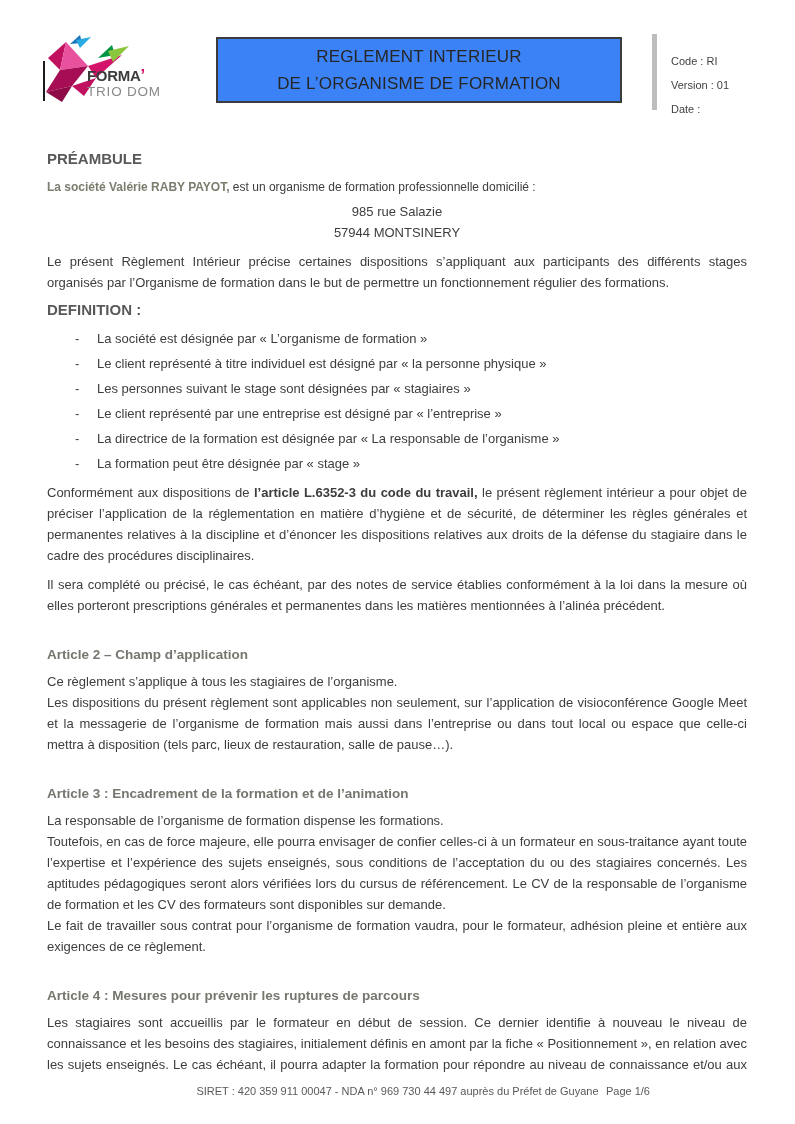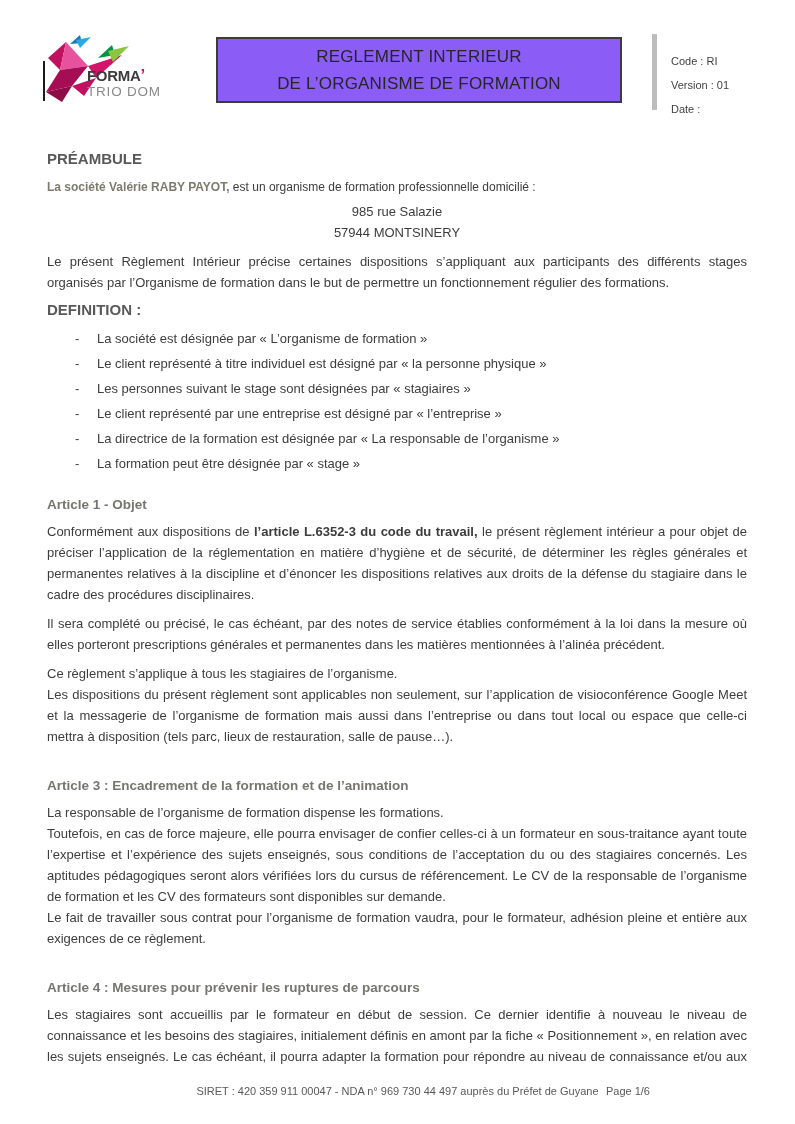--- a/index.html
+++ b/index.html
@@ -15,21 +15,21 @@
   .logo { position:absolute; left:28px; top:30px; width:185px; height:92px; }
   .logo svg { position:absolute; left:0; top:0; }
   .caret { position:absolute; left:15px; top:31px; width:2px; height:40px; background:#1b1b1b; }
   .logo-line1 { position:absolute; left:59px; top:36px; font-size:15px; font-weight:bold;
                 color:#3b3b3b; letter-spacing:-0.3px; z-index:2; }
   .logo-line1 .apos { color:#d4146a; font-size:17px; }
   .logo-line2 { position:absolute; left:59px; top:54px; font-size:13.5px; color:#8a8a8a;
                 letter-spacing:0.8px; z-index:2; }
 
   .title-box { position:absolute; left:216px; top:37px; width:406px; height:66px;
-               border:2px solid #3c3c3c; background:#8b5cf6;
+               border:2px solid #3c3c3c; background:#3b82f6;
                display:flex; flex-direction:column; justify-content:center; align-items:center;
                gap:3px; }
   .title-line { font-size:17px; color:#262626; line-height:24px; letter-spacing:0.2px; }
 
   .meta { position:absolute; left:652px; top:34px; height:78px; }
   .meta-bar { position:absolute; left:0; top:0; width:5px; height:76px; background:#bdbdbd; }
   .meta-lines { margin-left:19px; padding-top:15px; font-size:11px; color:#3f3f3f; line-height:24px; white-space:nowrap; }
 
   
   .content { position:absolute; left:47px; top:150px; width:700px; }
@@ -114,24 +114,24 @@
     <ul class="def-list">
       <li>La société est désignée par « L’organisme de formation »</li>
       <li>Le client représenté à titre individuel est désigné par « la personne physique »</li>
       <li>Les personnes suivant le stage sont désignées par « stagiaires »</li>
       <li>Le client représenté par une entreprise est désigné par « l’entreprise »</li>
       <li>La directrice de la formation est désignée par « La responsable de l’organisme »</li>
       <li>La formation peut être désignée par « stage »</li>
     </ul>
 
 
-    <h3 class="h-article first-article">Article 1 - Objet</h3>
     <p class="para"><span>Conformément aux dispositions de </span><span class="bold-dark">l’article L.6352-3 du code du travail,</span><span> le présent règlement intérieur a pour objet de préciser l’application de la réglementation en matière d’hygiène et de sécurité, de déterminer les règles générales et permanentes relatives à la discipline et d’énoncer les dispositions relatives aux droits de la défense du stagiaire dans le cadre des procédures disciplinaires.</span></p>
     <p class="para">Il sera complété ou précisé, le cas échéant, par des notes de service établies conformément à la loi dans la mesure où elles porteront prescriptions générales et permanentes dans les matières mentionnées à l’alinéa précédent.</p>
 
+    <h3 class="h-article">Article 2 – Champ d’application</h3>
     <div class="para">
       <div>Ce règlement s’applique à tous les stagiaires de l’organisme.</div>
       <div>Les dispositions du présent règlement sont applicables non seulement, sur l’application de visioconférence Google Meet et la messagerie de l’organisme de formation mais aussi dans l’entreprise ou dans tout local ou espace que celle-ci mettra à disposition (tels parc, lieux de restauration, salle de pause…).</div>
     </div>
 
     <h3 class="h-article">Article 3 : Encadrement de la formation et de l’animation</h3>
     <div class="para">
       <div>La responsable de l’organisme de formation dispense les formations.</div>
       <div>Toutefois, en cas de force majeure, elle pourra envisager de confier celles-ci à un formateur en sous-traitance ayant toute l’expertise et l’expérience des sujets enseignés, sous conditions de l’acceptation du ou des stagiaires concernés. Les aptitudes pédagogiques seront alors vérifiées lors du cursus de référencement. Le CV de la responsable de l’organisme de formation et les CV des formateurs sont disponibles sur demande.</div>
       <div>Le fait de travailler sous contrat pour l’organisme de formation vaudra, pour le formateur, adhésion pleine et entière aux exigences de ce règlement.</div>

